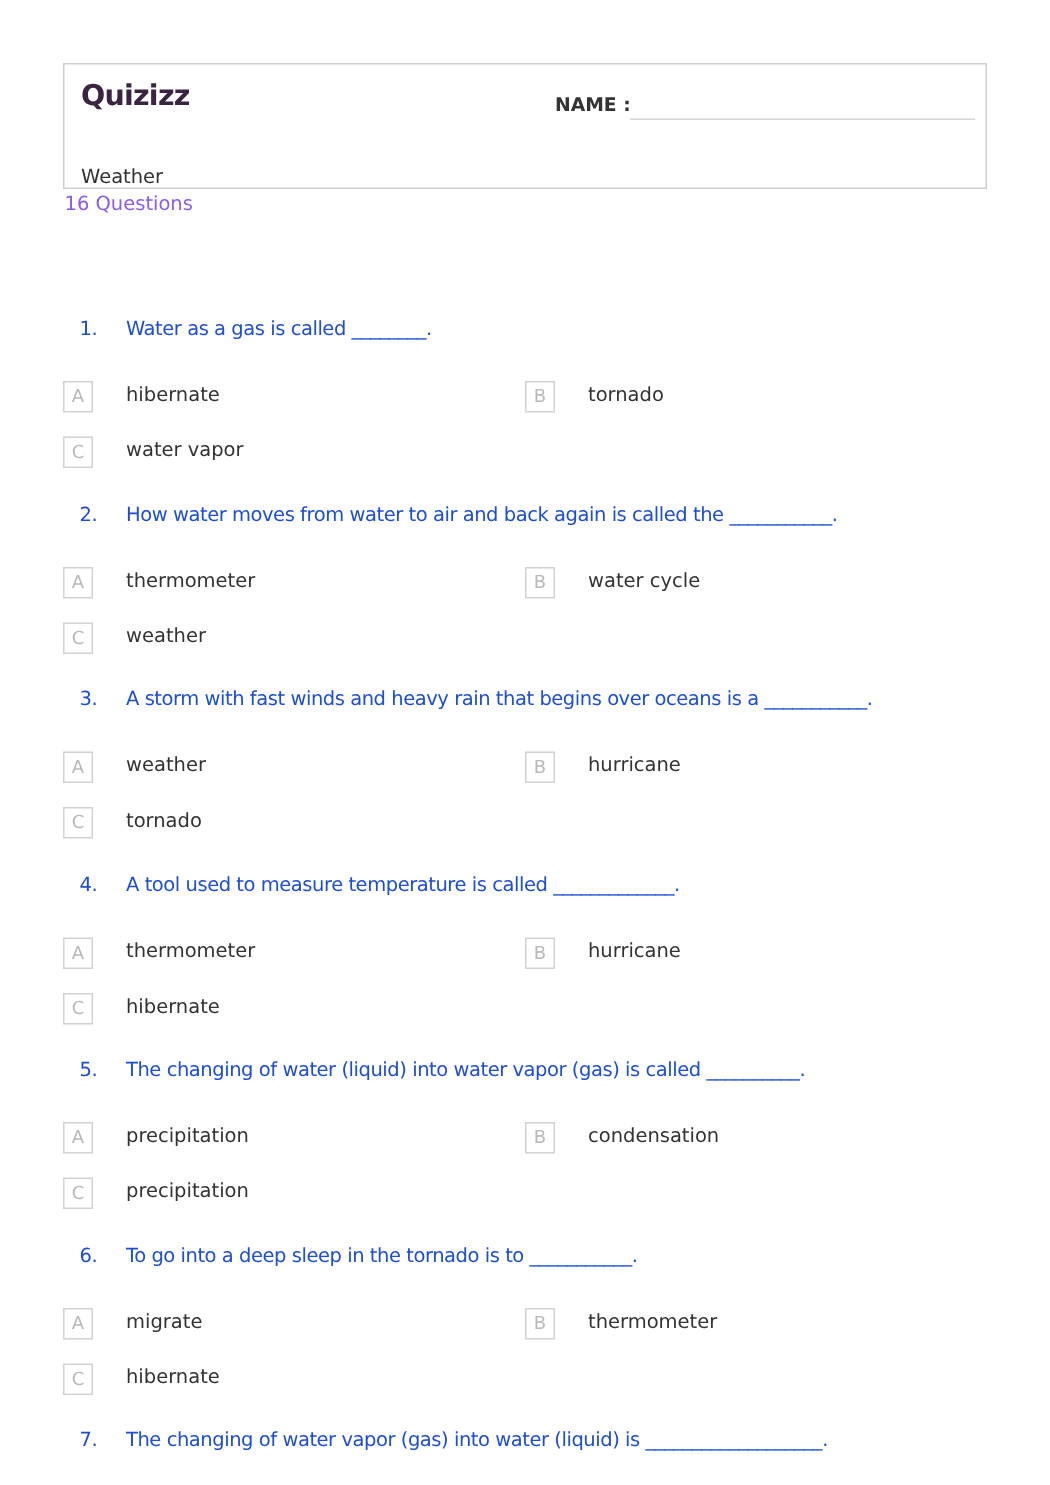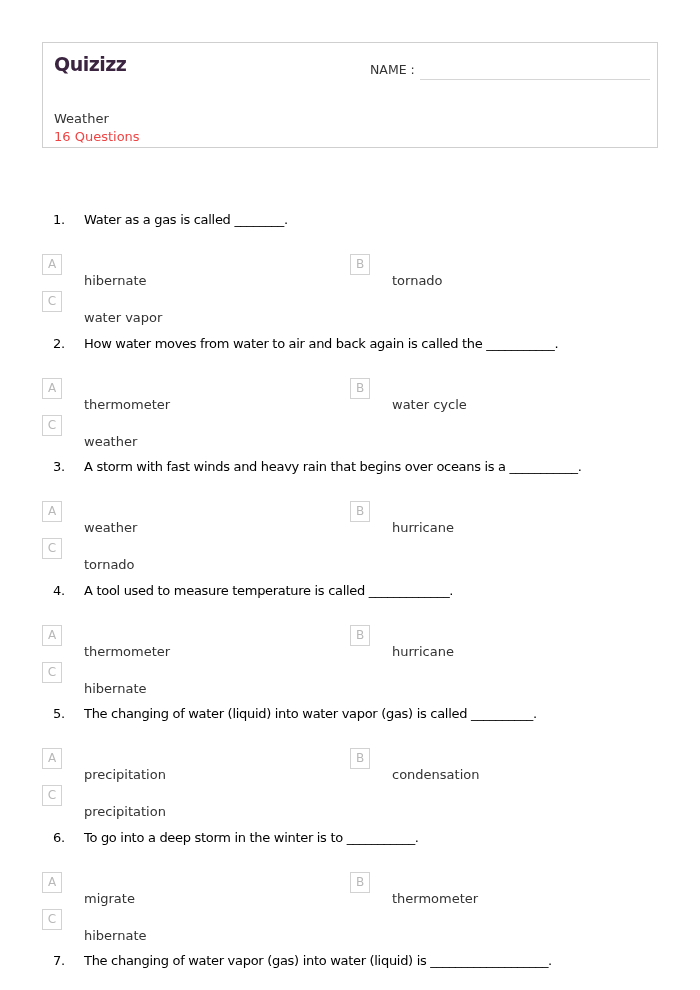--- a/index.html
+++ b/index.html
@@ -14,21 +14,21 @@
     .page {
       position: relative;
       width: 700px;
       height: 990px;
     }
     .header-box {
       position: absolute;
       left: 42px;
       top: 42px;
       width: 616px;
-      height: 106px;
+      height: 84px;
       border: 1px solid #cfcfcf;
     }
     .logo {
       position: absolute;
       left: 11px;
       top: 10px;
       font-family: "DejaVu Sans", sans-serif;
       font-weight: bold;
       font-size: 19px;
       letter-spacing: -0.5px;
@@ -36,30 +36,31 @@
     }
     .ws-title {
       position: absolute;
       left: 11px;
       top: 68px;
       font-size: 13px;
       color: #333;
     }
     .ws-count {
       position: absolute;
-      left: 11px;
+      left: 0;
       top: 86px;
       font-size: 13px;
-      color: #ef4444;
+      color: #8b5cf6;
     }
     .fields {
       position: absolute;
       left: 327px;
       top: 17px;
       width: 280px;
+      font-weight: bold;
     }
     .field {
       position: relative;
       height: 30px;
       font-size: 12.5px;
       color: #333;
     }
     .field-label {
       position: absolute;
       left: 0;
@@ -80,21 +81,21 @@
     }
     .question {
       height: 123.5px;
       position: relative;
     }
     .q-stem {
       position: absolute;
       left: 0;
       top: 0;
       font-size: 13px;
-      color: #000000;
+      color: #1d4ed8;
       white-space: nowrap;
       letter-spacing: -0.3px;
     }
     .q-num {
       display: inline-block;
       width: 42px;
       padding-left: 11px;
     }
     .opt {
       position: absolute;
@@ -111,21 +112,21 @@
       height: 21px;
       border: 1px solid #d2d2d2;
       font-size: 12px;
       color: #b8b8b8;
       text-align: center;
       line-height: 19px;
     }
     .opt-text {
       position: absolute;
       left: 42px;
-      top: 19px;
+      top: 2px;
     }
     .opt-a { left: 0; top: 42px; }
     .opt-b { left: 308px; top: 42px; }
     .opt-c { left: 0; top: 79px; }
   </style>
 </head>
 <body>
 
 <div class="page">
 
@@ -229,21 +230,21 @@
         <span class="opt-text">condensation</span>
       </div>
       <div class="opt opt-c">
         <span class="opt-letter">C</span>
         <span class="opt-text">precipitation</span>
       </div>
     </div>
 
     <div class="question">
       <div class="q-stem">
-        <span class="q-num">6.</span><span>To go into a deep storm in the winter is to ___________.</span>
+        <span class="q-num">6.</span><span>To go into a deep sleep in the tornado is to ___________.</span>
       </div>
       <div class="opt opt-a">
         <span class="opt-letter">A</span>
         <span class="opt-text">migrate</span>
       </div>
       <div class="opt opt-b">
         <span class="opt-letter">B</span>
         <span class="opt-text">thermometer</span>
       </div>
       <div class="opt opt-c">

